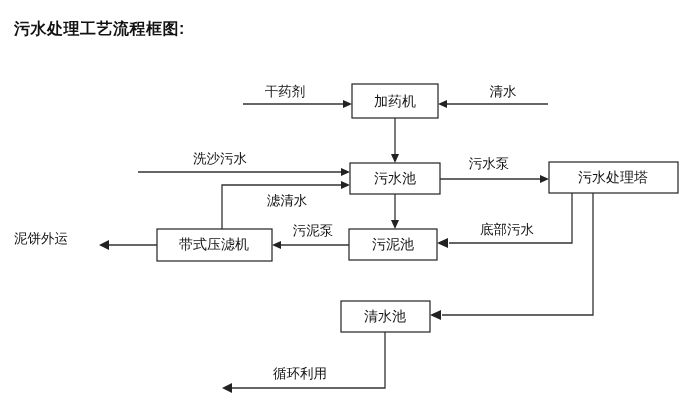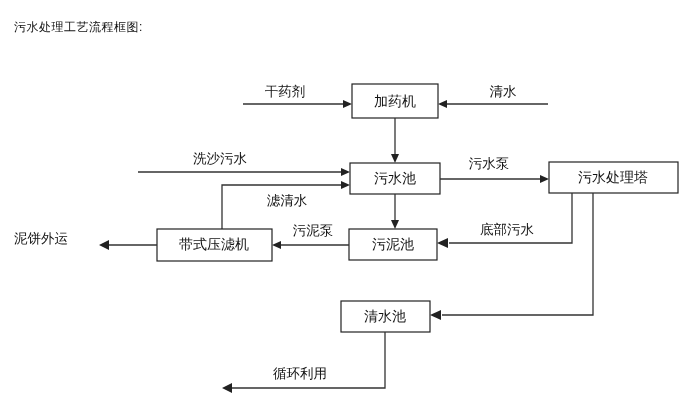--- a/index.html
+++ b/index.html
@@ -17,22 +17,22 @@
   #page {
     position: relative;
     width: 700px;
     height: 420px;
     background: #ffffff;
   }
   #title {
     position: absolute;
     left: 14px;
     top: 19px;
-    font-size: 12px;
-    font-weight: normal;
+    font-size: 16px;
+    font-weight: bold;
     letter-spacing: 0.5px;
     color: #121212;
     white-space: nowrap;
   }
   #flow {
     position: absolute;
     left: 0;
     top: 0;
     width: 700px;
     height: 420px;

